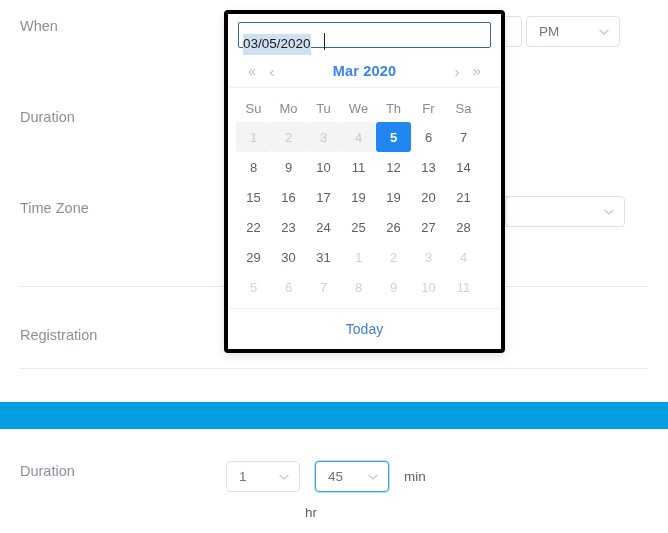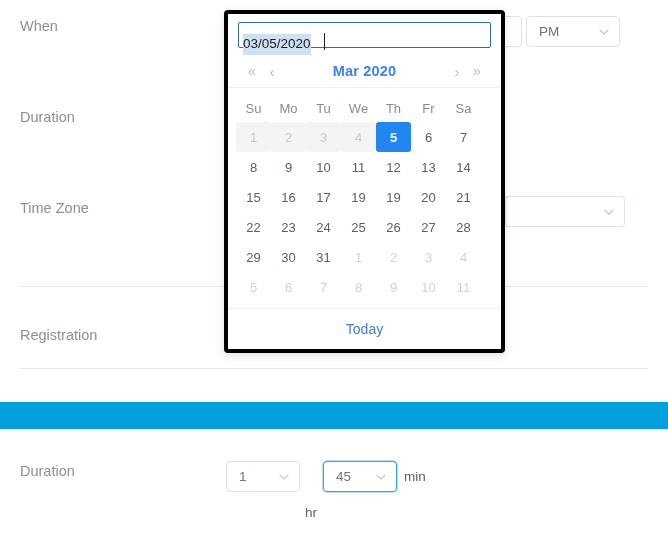--- a/index.html
+++ b/index.html
@@ -67,21 +67,21 @@
   }
   .select-ctl.focused {
     border-color: #39a0f0;
     box-shadow: 0 0 0 1px rgba(57,160,240,0.35);
   }
 
   
   .sel-ampm     { left: 526px; top: 16px;  width: 94px;  height: 31px; }
   .sel-timezone { left: 505px; top: 196px; width: 120px; height: 31px; }
   .sel-hr       { left: 226px; top: 461px; width: 74px;  height: 31px; }
-  .sel-min      { left: 323px; top: 461px; width: 74px;  height: 31px; }
+  .sel-min      { left: 315px; top: 461px; width: 74px;  height: 31px; }
 
   .unit-text {
     position: absolute;
     color: #5c6069;
     font-size: 13.5px;
     line-height: 18px;
   }
   .unit-hr  { left: 305px; top: 468px; margin-top: 36px; }
   .unit-min { left: 404px; top: 468px; }
 

